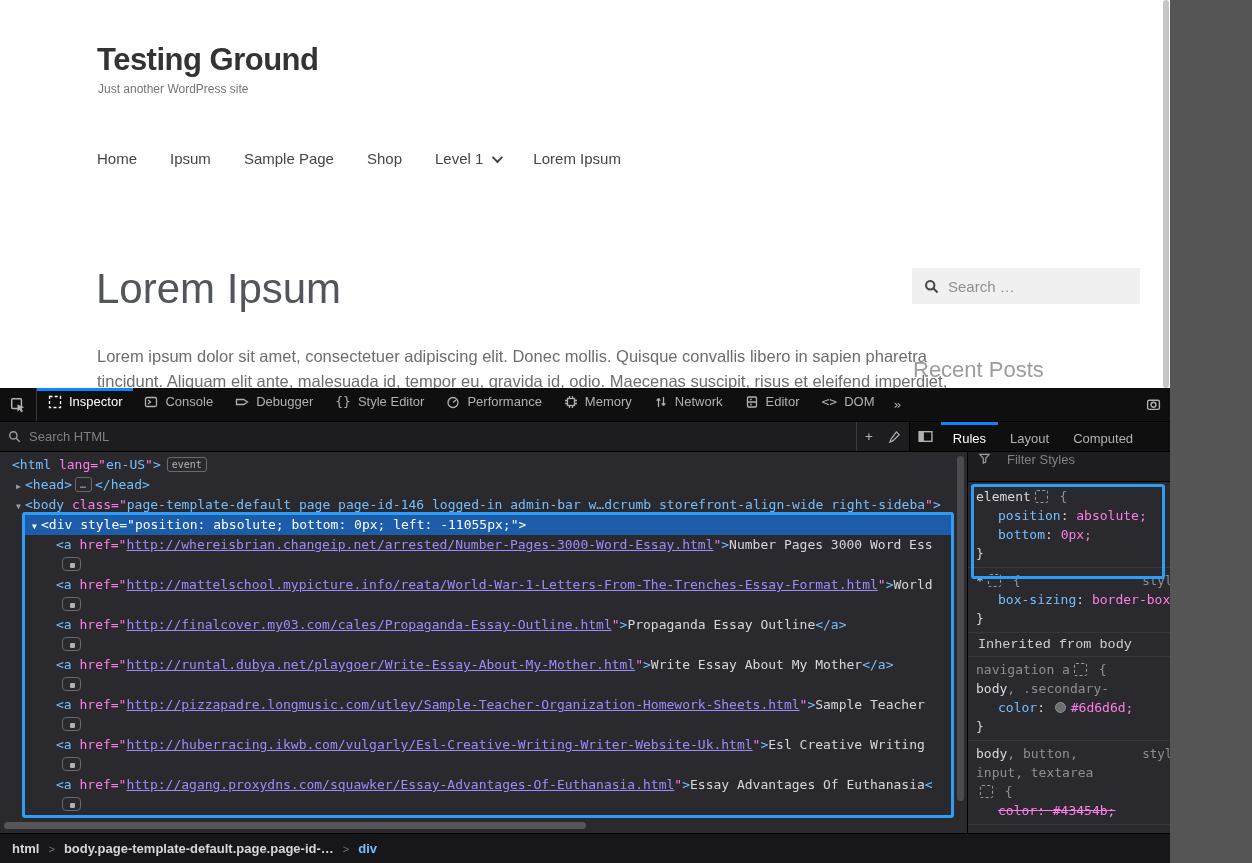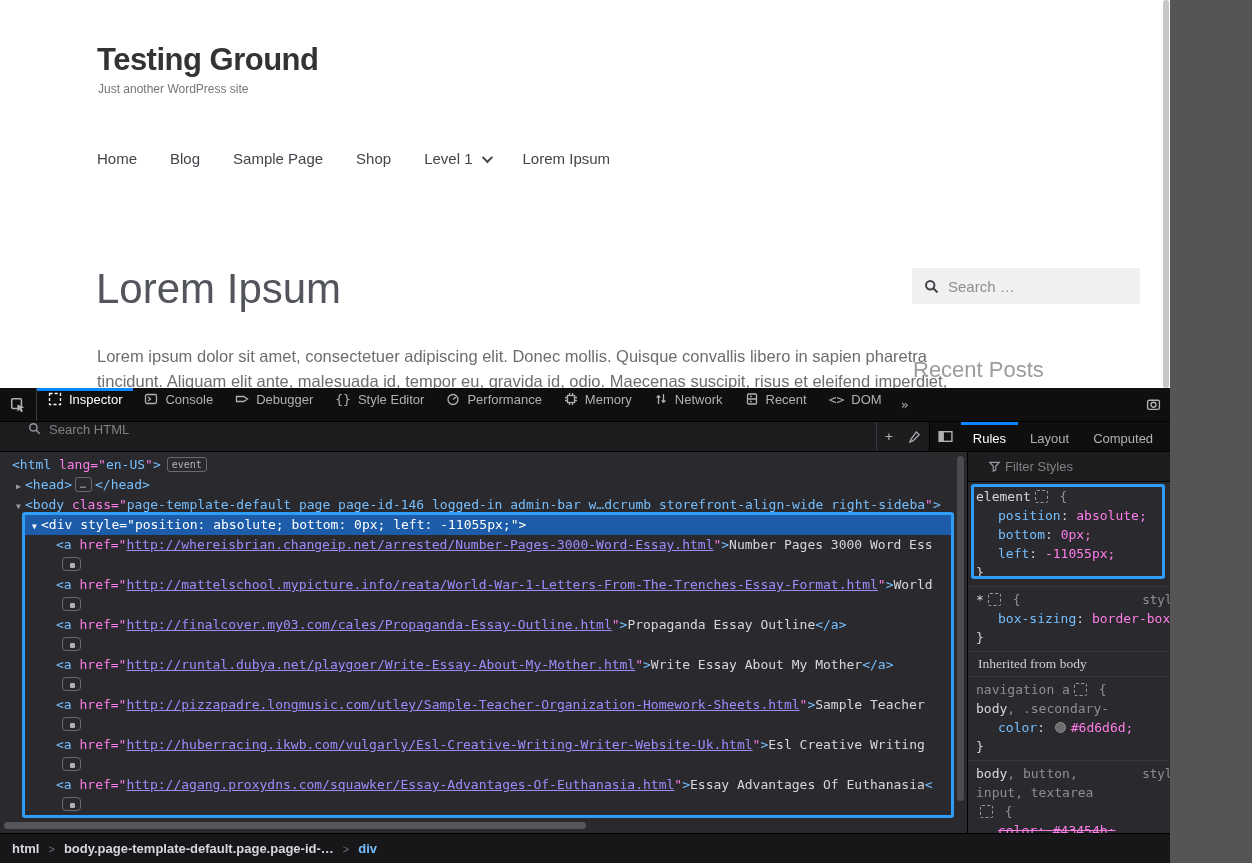--- a/index.html
+++ b/index.html
@@ -21,30 +21,30 @@
                 display:flex; align-items:center; padding:0 12px; gap:9px; }
   .search-box .ph { font-size:15px; color:#8f8f8f; }
   .recent-posts { position:absolute; left:913px; top:357px; font-size:22px; font-weight:300; color:#9c9c9c; }
   .site-scrollbar { position:absolute; right:1px; top:0; width:6px; height:388px; background:#c6c6c9; border-radius:3px; }
 
   
   .devtools { position:absolute; left:0; top:388px; width:1252px; height:475px; background:#2a2a2e; color:#b1b1b3; }
   .dt-tabrow { position:relative; height:34px; background:#0f0f10; border-bottom:1px solid #000; display:flex; align-items:stretch; }
   .dt-btn { display:flex; align-items:center; justify-content:center; padding:0 8px; cursor:pointer; color:#b1b1b3; }
   .dt-picker { width:37px; border-right:1px solid #3a3a3e; }
-  .dt-tab { display:flex; align-items:flex-start; gap:7px; padding:1px 11px; font-size:13px; color:#b1b1b3;
+  .dt-tab { display:flex; align-items:flex-end; gap:7px; padding:12px 11px; font-size:13px; color:#b1b1b3;
             border-top:3px solid transparent; cursor:pointer; }
   .dt-tab.active { color:#fff; border-top-color:#0a84ff; }
   .dt-tab .gi, .dt-btn .gi { font-family:"DejaVu Sans Mono", monospace; font-size:13px; }
   .dt-tabrow-right { margin-left:auto; display:flex; align-items:stretch; }
   .dt-sep { width:1px; background:#3a3a3e; margin:7px 2px; }
   .gi-big { font-size:17px; letter-spacing:-1px; }
 
   .dt-row2 { height:30px; display:flex; align-items:stretch; background:#1d1d20; border-bottom:1px solid #000; }
-  .dt-search { flex:0 0 856px; display:flex; gap:8px; padding:0 8px;margin-left:20px; }
+  .dt-search { flex:0 0 856px; display:flex; align-items:center; gap:8px; padding:0 8px; }
   .dt-search .ph { font-size:13px; color:#808083; }
   .mini-btns { display:flex; align-items:stretch; border-left:1px solid #3a3a3e; }
   .sb-tabs { flex:1; background:#0f0f10; border-left:1px solid #000; display:flex; align-items:stretch; }
   .sb-tab { display:flex; align-items:center; padding:0 12px; font-size:13px; border-top:3px solid transparent; cursor:pointer; }
   .sb-tab.active { color:#fff; border-top-color:#0a84ff; }
   .sb-caret { margin-left:auto; display:flex; align-items:center; padding:0 6px; color:#b1b1b3; cursor:pointer; }
 
   .dt-content { position:relative; height:381px; display:flex; }
 
   
@@ -65,37 +65,37 @@
   .m-row.selected, .m-row.selected span { color:#fff !important; }
   .m-row.selected .m-arrow { color:#fff; }
   .anno { position:absolute; border:3px solid #2e9df7; border-radius:3px; z-index:2; pointer-events:none; }
   .h-scroll { position:absolute; left:0; top:369px; width:952px; height:9px; z-index:3; }
   .h-scroll .thumb { position:absolute; left:4px; top:1px; width:582px; height:7px; background:#55555a; border-radius:4px; cursor:pointer; }
   .v-scroll { position:absolute; right:3px; top:4px; width:7px; height:360px; z-index:3; }
   .v-scroll .thumb { position:absolute; top:0; width:7px; height:345px; background:#4c4c50; border-radius:4px; cursor:pointer; }
 
   
   .sidebar { position:relative; flex:1; font-family:"DejaVu Sans Mono", monospace; font-size:13px; overflow:hidden; }
-  .filter-row { height:30px; background:#1d1d20; border-bottom:1px solid #000; display:flex; align-items:center;
-                gap:4px; padding:0 20px; font-family:"Liberation Sans", sans-serif; }
+  .filter-row { height:30px; background:#1d1d20; border-bottom:1px solid #000; display:flex; 
+                gap:16px; padding:0 10px; font-family:"Liberation Sans", sans-serif; }
   .filter-row .ph { font-size:13px; color:#808083; flex:1; }
   .pseudo { display:flex; align-items:center; height:100%; border-left:1px solid #3a3a3e; padding-left:8px; gap:10px;
             font-family:"DejaVu Sans Mono", monospace; color:#d7d7db; overflow:hidden; flex:0 0 52px; }
   .pseudo span { cursor:pointer; }
   .rules { position:relative; padding-top:2px; height:351px; overflow:hidden; }
   .rule { position:relative; padding:3px 20px 4px 8px; line-height:19px; border-bottom:1px solid #36363b; color:#d7d7db; }
   .rule .loc { float:right; color:#8f8f92; margin-right:-8px; cursor:pointer; font-size:12.5px; }
   .sel-m { color:#d7d7db;margin-top:36px; } .sel-u { color:#8f8f92; }
   .decl { padding-left:22px; cursor:pointer; }
   .pname { color:#75bfff; } .pval { color:#ff7de9; } .punc { color:#d7d7db; }
   .overridden .pname, .overridden .punc1 { color:#ff7de9; }
   .overridden .strike { text-decoration:line-through; }
   .swatch { display:inline-block; width:11px; height:11px; border-radius:50%; background:#6d6d6d;
             border:1px solid #909094; vertical-align:-1px; margin:0 5px 0 2px; cursor:pointer; }
-  .sec-head { padding:4px 10px; color:#cfcfd1; font-family:Liberation Serif, serif; font-size:13.5px;
+  .sec-head { padding:4px 10px; color:#cfcfd1; font-family:Liberation Mono, monospace; font-size:13.5px;
               border-bottom:1px solid #36363b; }
   .g-ico { display:inline-block; width:13px; height:13px; border:1px dashed #9b9b9e; border-radius:2px;
            vertical-align:-2px; margin:0 4px; cursor:pointer; }
   .rules-scroll { position:absolute; right:1px; top:33px; width:8px; height:344px; }
   .rules-scroll .thumb { width:8px; height:330px; background:#505055; border-radius:4px; cursor:pointer; }
 
   
   .crumbbar { position:absolute; left:0; bottom:0; width:100%; height:30px; background:#17171a; border-top:1px solid #000;
               display:flex; align-items:center; padding:0 12px; gap:9px; font-size:13px; }
   .crumb { color:#d7d7db; cursor:pointer;font-weight:bold; }
@@ -110,21 +110,21 @@
 <div class="screen">
 
   <section class="site">
     <h1 class="site-title">Testing Ground</h1>
     <div class="site-tagline">Just another WordPress site</div>
     <nav class="site-nav" id="site-nav">
         <span class="nav-item">
           <span>Home</span>
         </span>
         <span class="nav-item">
-          <span>Blog</span>
+          <span>Ipsum</span>
         </span>
         <span class="nav-item">
           <span>Sample Page</span>
         </span>
         <span class="nav-item">
           <span>Shop</span>
         </span>
         <span class="nav-item">
           <span>Level 1</span>
           <span class="chev"></span>
@@ -216,21 +216,21 @@
             </span>
             <span>Network</span>
           </div>
           <div class="dt-tab">
             <span>
               <svg class="ic" width="14" height="14" viewBox="0 0 14 14" fill="none" stroke="currentColor" stroke-width="1.3">
                 <rect x="2.5" y="2" width="9" height="10" rx="1"></rect>
                 <path d="M2.5 7h9M5 4.5h1.7M5 9.5h1.7"></path>
               </svg>
             </span>
-            <span>Recent</span>
+            <span>Editor</span>
           </div>
           <div class="dt-tab">
             <span><span class="gi">&lt;&gt;</span></span>
             <span>DOM</span>
           </div>
         </div>
       <div class="dt-btn">
           <span class="gi gi-big">»</span>
         </div>
       <div class="dt-tabrow-right">
@@ -344,21 +344,20 @@
             <span>.cls</span>
           </div>
         </div>
         <div class="rules" id="rules">
 
         <div class="rule">
               <span class="loc">inline</span>
               <div><span class="sel-m">element</span><span class="g-ico"></span><span class="sel-u"> {</span></div>
               <div class="decl"><span class="pname">position</span><span class="punc punc1">: </span><span class="pval">absolute</span><span class="pval">;</span></div>
               <div class="decl"><span class="pname">bottom</span><span class="punc punc1">: </span><span class="pval">0px</span><span class="pval">;</span></div>
-              <div class="decl"><span class="pname">left</span><span class="punc punc1">: </span><span class="pval">-11055px</span><span class="pval">;</span></div>
               <div>}</div>
             </div>
             <div class="rule">
               <span class="loc">style.css:627</span>
               <div><span class="sel-m">*</span><span class="g-ico"></span><span class="sel-u"> {</span></div>
               <div class="decl"><span class="pname">box-sizing</span><span class="punc punc1">: </span><span class="pval">border-box</span><span class="pval">;</span></div>
               <div>}</div>
             </div>
             <div class="sec-head">Inherited from body</div>
             <div class="rule">

